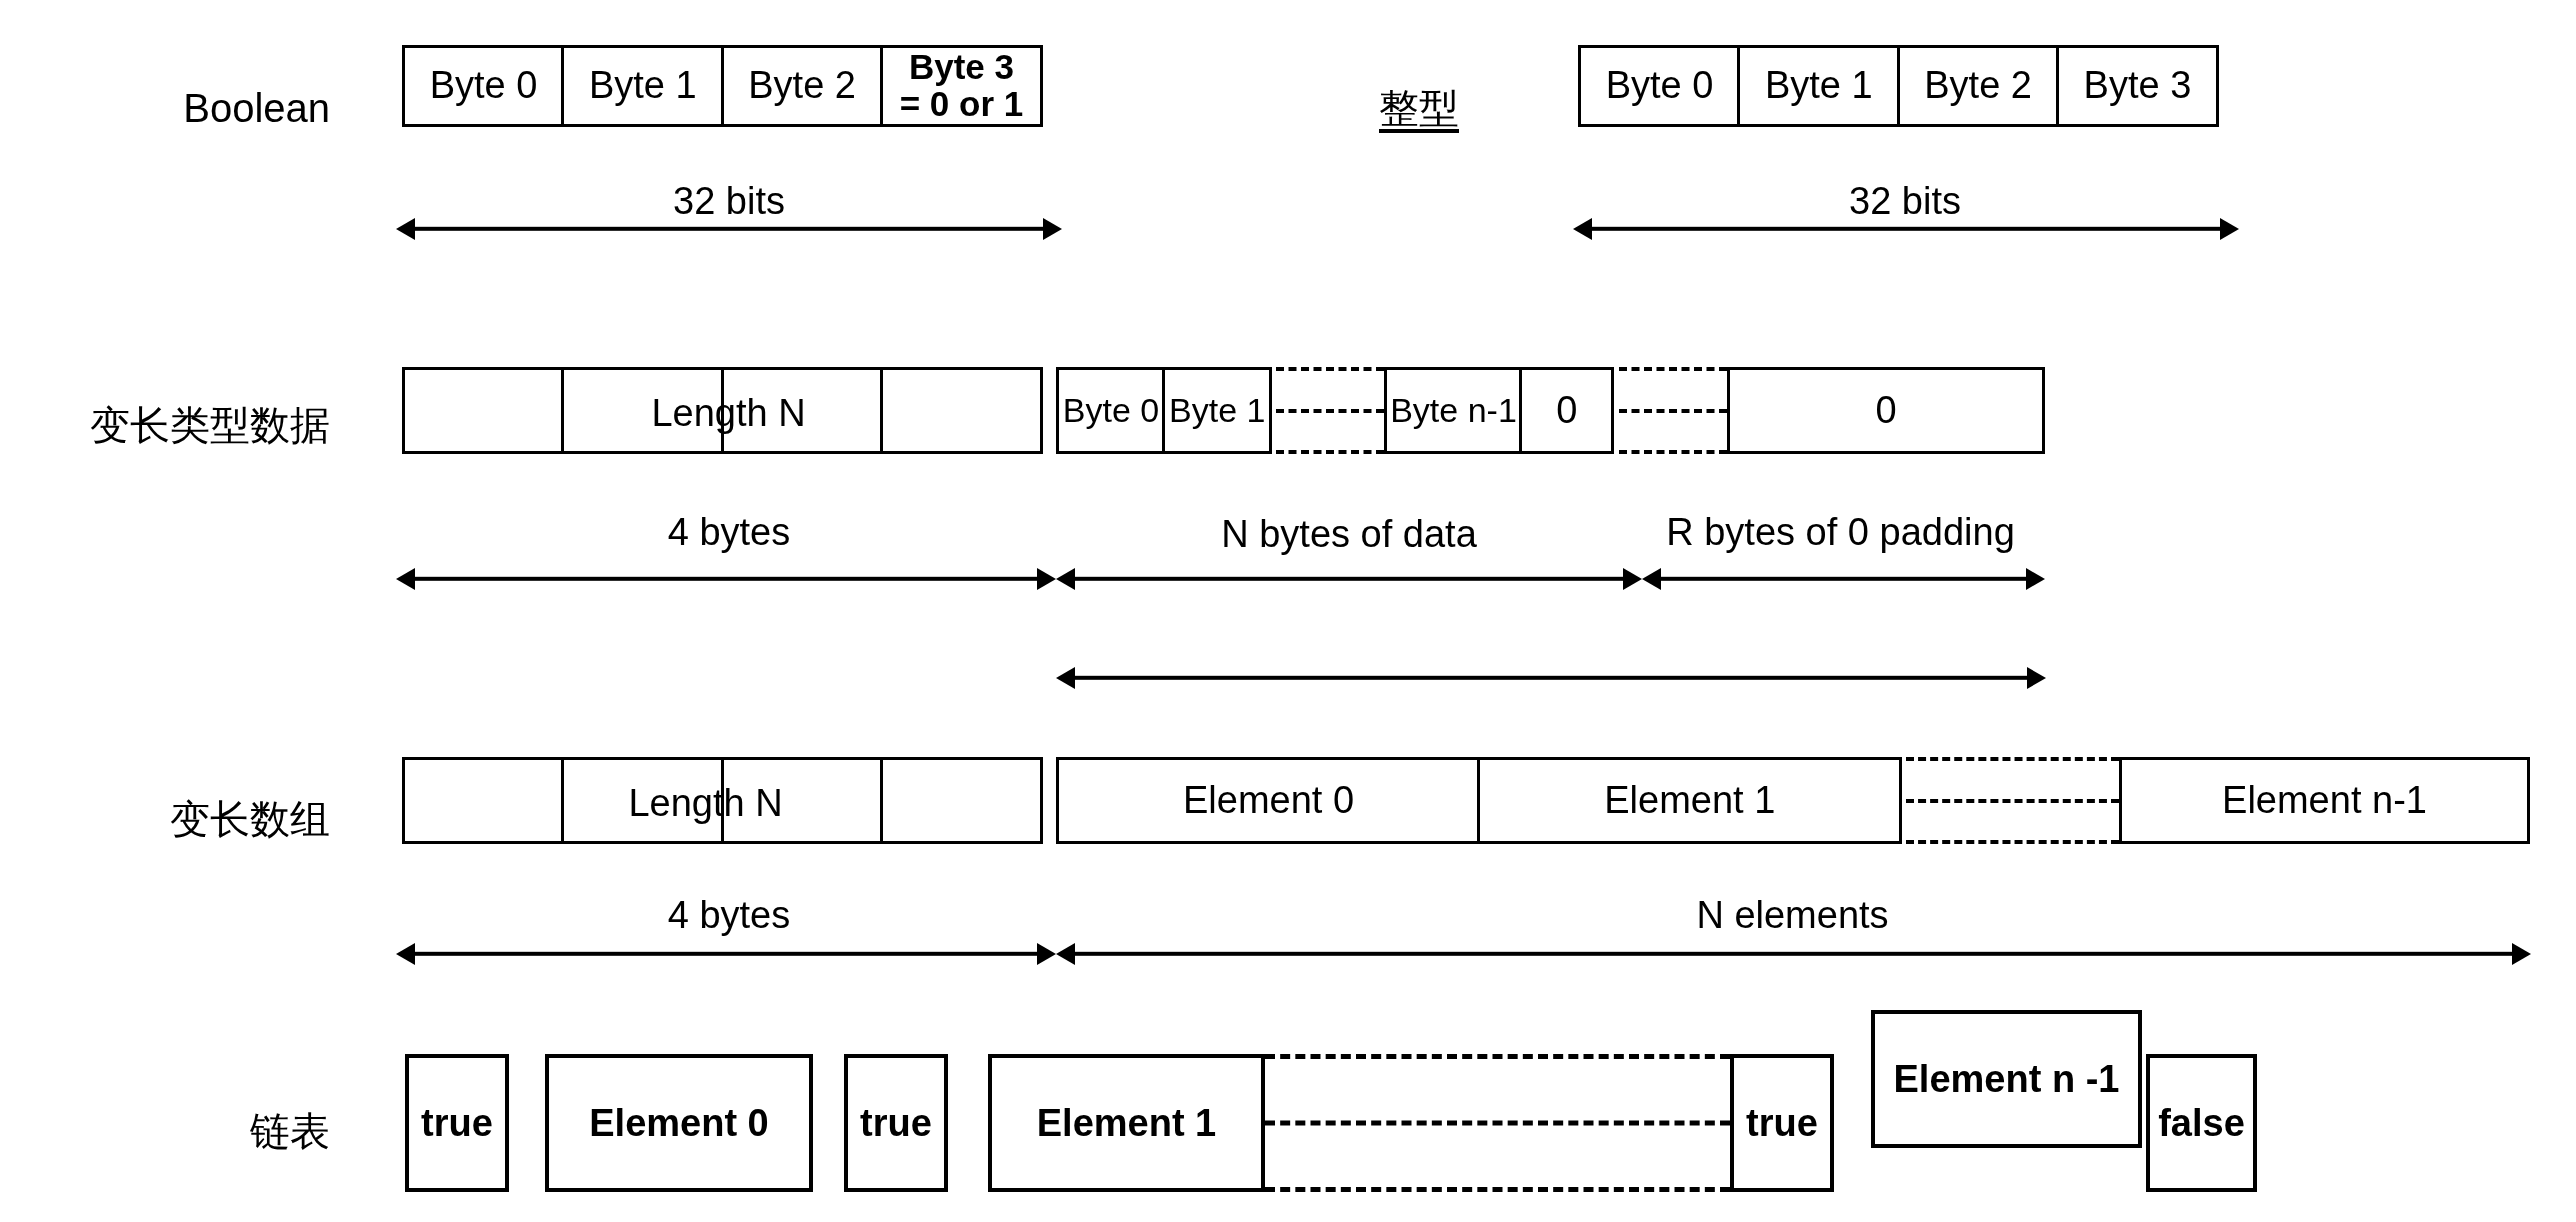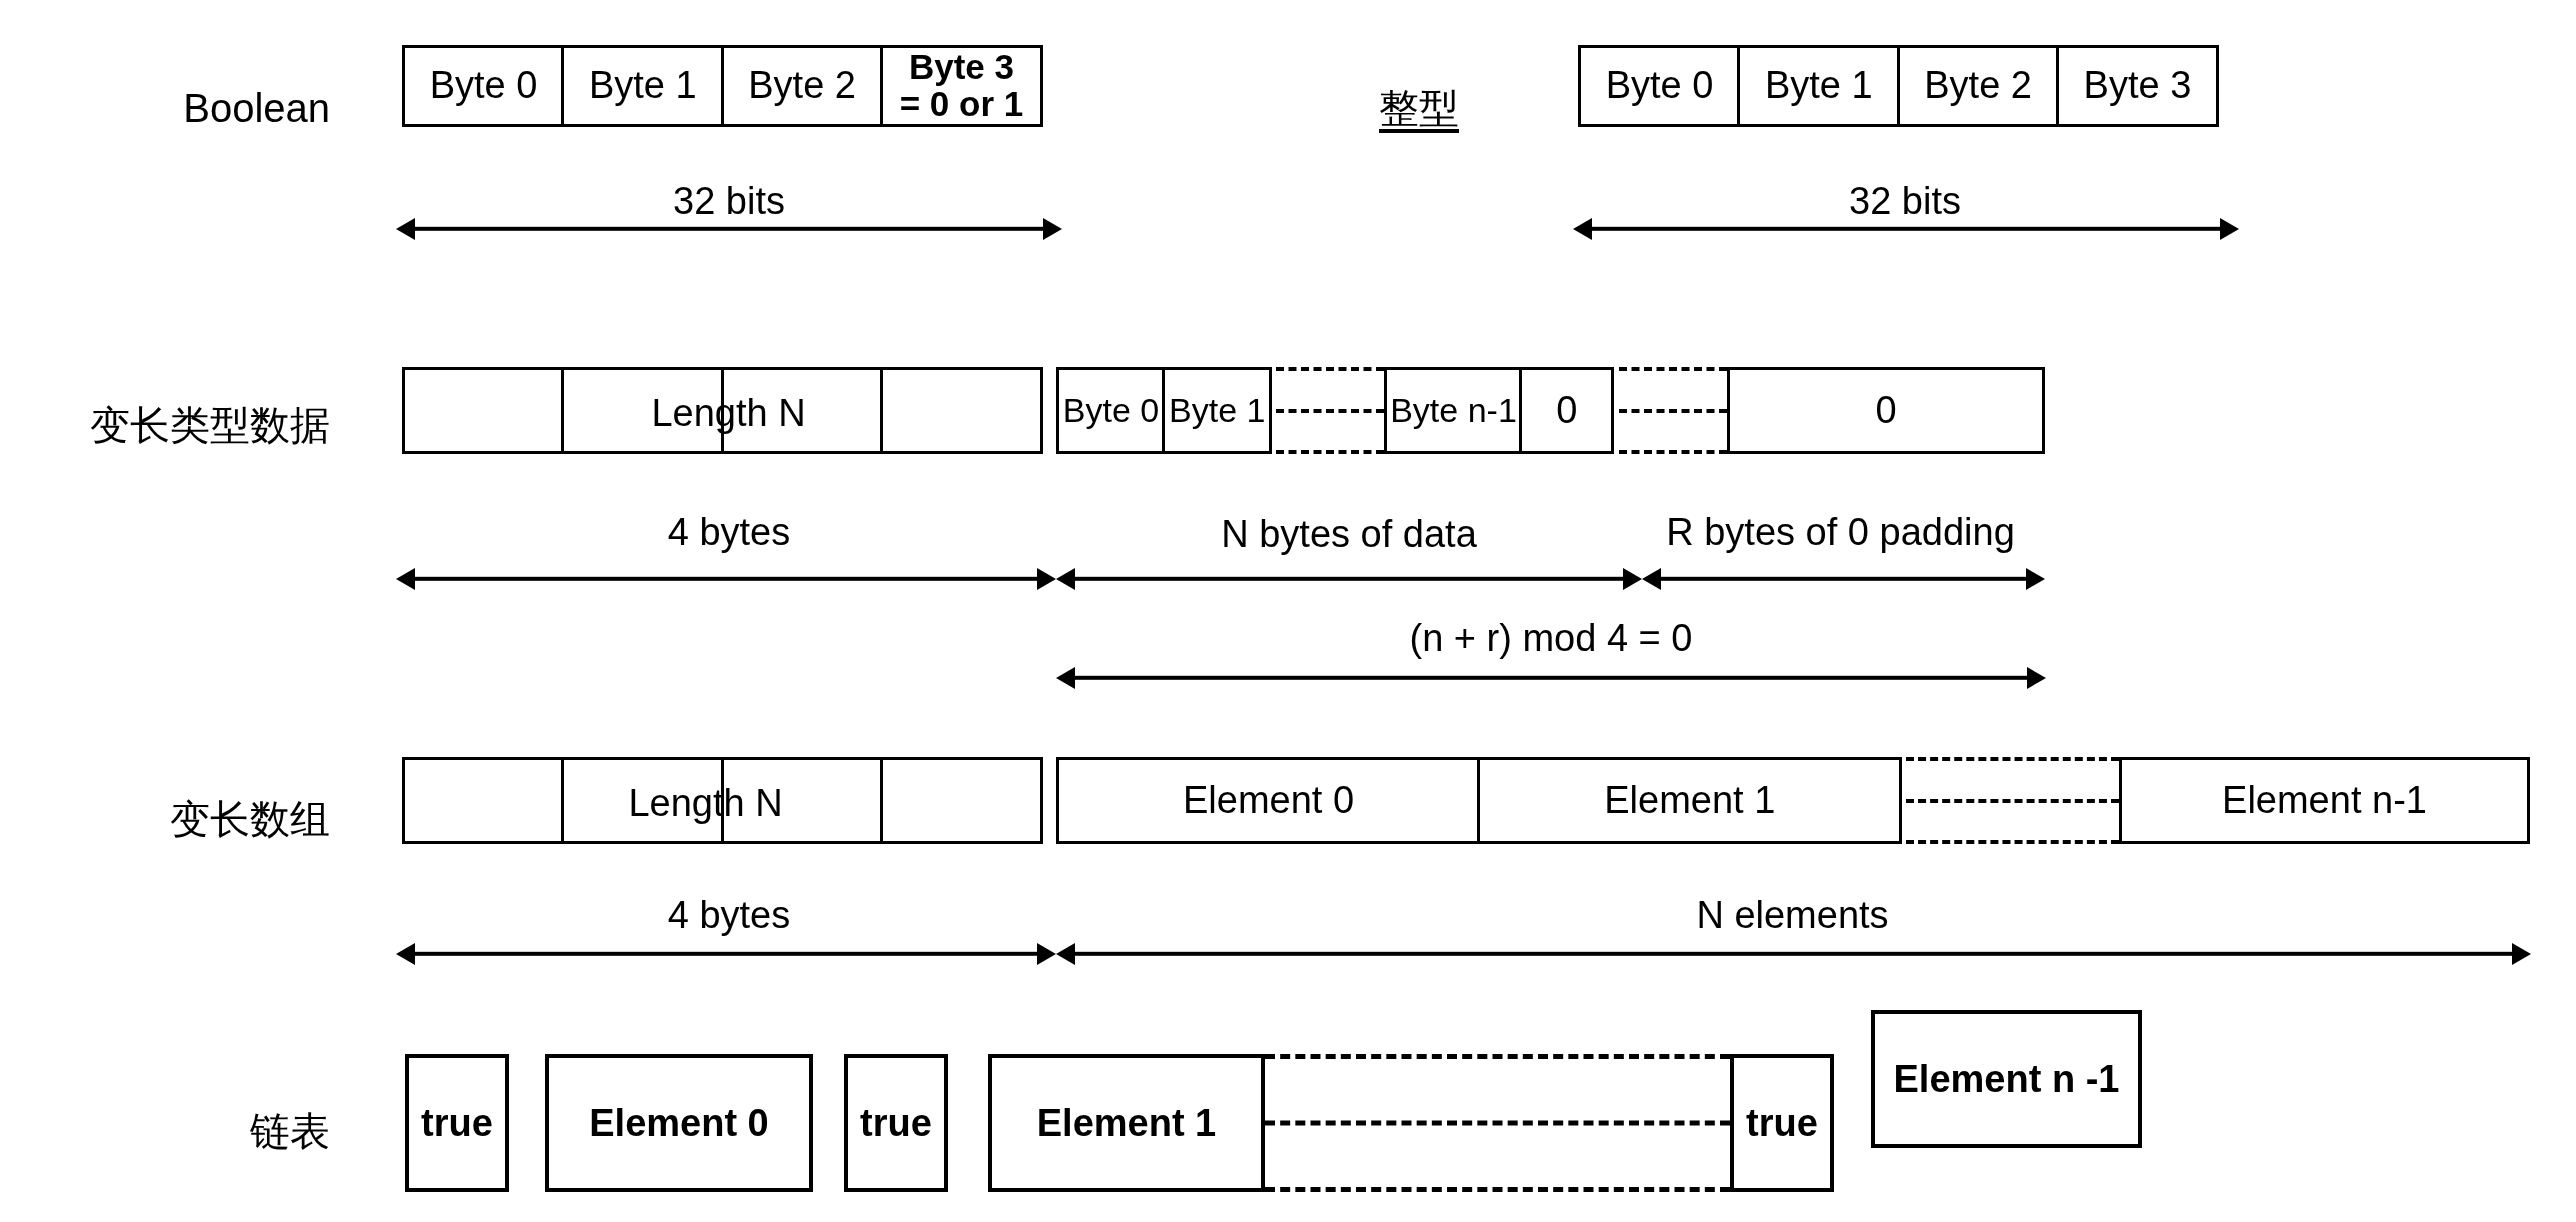--- a/index.html
+++ b/index.html
@@ -222,21 +222,20 @@
     <span class="head left"></span>
     <span class="shaft"></span>
     <span class="head right"></span>
   </div>
   <div class="arrow" style="left:1642px; top:579px; width:403px;">
     <span class="head left"></span>
     <span class="shaft"></span>
     <span class="head right"></span>
   </div>
 
-  <div class="arrow-label" style="left:1056px; top:619px; width:990px;">(n + r) mod 4 = 0</div>
   <div class="arrow" style="left:1056px; top:678px; width:990px;">
     <span class="head left"></span>
     <span class="shaft"></span>
     <span class="head right"></span>
   </div>
 
   <div class="row-label" style="left:103px; top:799px; width:227px;">变长数组</div>
 
   <div class="strip" style="left:402px; top:757px; width:654px; height:87px;">
     <div class="cell" style="width:163px;"></div>
@@ -279,15 +278,16 @@
   <div class="ll-box" style="left:545px; top:1054px; width:268px; height:138px;">Element 0</div>
   <div class="ll-box" style="left:844px; top:1054px; width:104px; height:138px;">true</div>
   <div class="ll-box" style="left:988px; top:1054px; width:277px; height:138px;">Element 1</div>
 
   <div class="ll-gap" style="left:1265px; top:1054px; width:465px; height:138px;">
     <span class="midline"></span>
   </div>
 
   <div class="ll-box" style="left:1730px; top:1054px; width:104px; height:138px;">true</div>
   <div class="ll-box" style="left:1871px; top:1010px; width:271px; height:138px;">Element n -1</div>
+  <div class="ll-box" style="left:2146px; top:1054px; width:111px; height:138px;">false</div>
 
 </div>
 
 
 </body></html>

